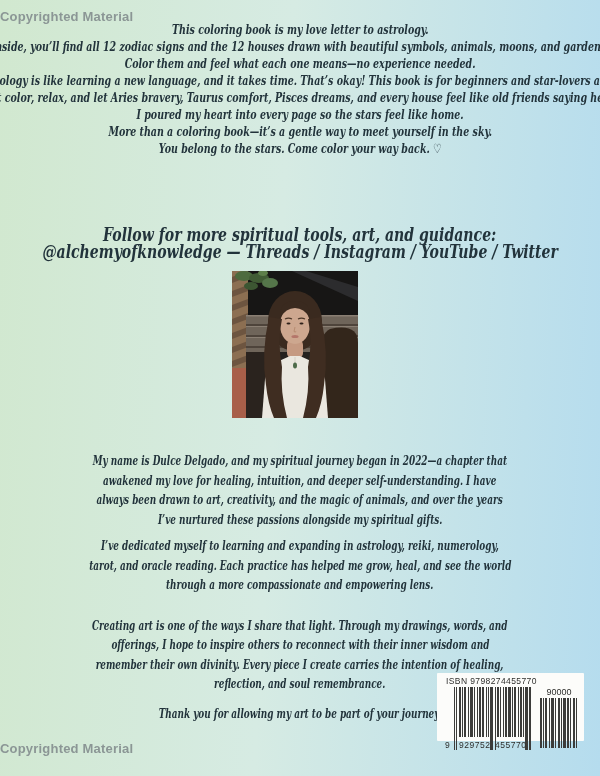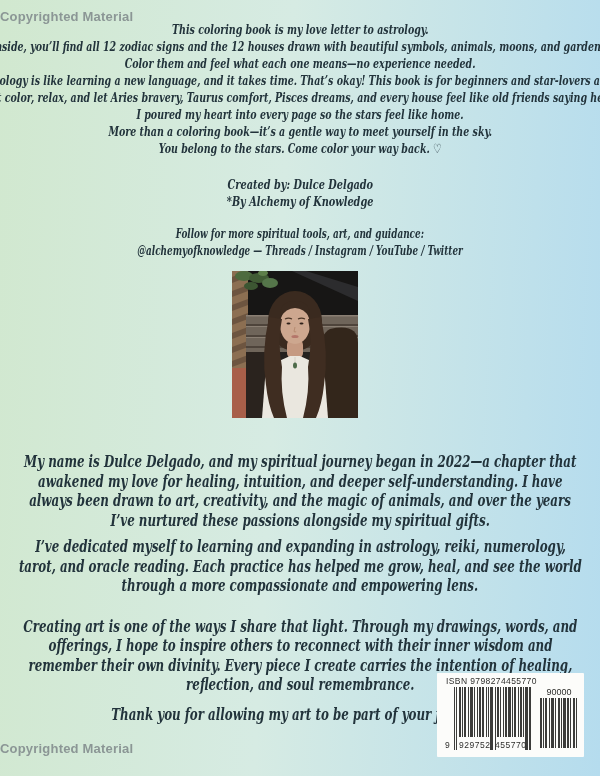--- a/index.html
+++ b/index.html
@@ -17,29 +17,29 @@
   .copyright.bottom { top:741px; }
   .script-block {
     position:absolute; left:0; right:0;
     display:flex; flex-direction:column; align-items:center;
     font-family:"DejaVu Serif","DejaVu Sans",serif; font-style:italic; font-weight:600;
     color:#22333b;
   }
   .sline { display:inline-block; white-space:nowrap; transform:scaleX(0.74); transform-origin:center; }
   .intro { top:21px; font-size:12.8px; line-height:17px; }
   .credits { top:176px; font-size:13.2px; line-height:17px; }
-  .follow { top:226px; font-size:12px; line-height:17px; }
-  .bio { top:452px; font-size:16px; line-height:19.5px; }
+  .follow { top:226px; font-size:19px; line-height:17px; }
+  .bio { top:452px; font-size:12px; line-height:19.5px; }
   .gap-sm { height:7px; }
   .gap-lg { height:21px; }
   .gap-md { height:10px; }
   .photo { position:absolute; left:232px; top:271px; width:126px; height:147px; }
   .photo svg { display:block; width:126px; height:147px; }
   .barcode-box {
-    position:absolute; left:437px; top:673px; width:147px; height:84px;
+    position:absolute; left:437px; top:673px; width:147px; height:68px;
     background:#fcfcfa; border-radius:1px;
     font-family:"Liberation Sans", sans-serif; color:#2f2f2d;
   }
   .isbn-label { position:absolute; top:3px; left:9px; font-size:8.5px; letter-spacing:0.4px; }
   .bc-main { position:absolute; left:8px; top:14px; width:88px; height:64px; }
   .bc-digit-left { position:absolute; left:0; bottom:1px; font-size:8.5px; }
   .bc-main svg { position:absolute; left:9px; top:0; }
   .bc-g1 { position:absolute; left:14px; bottom:1px; font-size:8.5px; letter-spacing:0.5px; }
   .bc-g2 { position:absolute; left:50px; bottom:1px; font-size:8.5px; letter-spacing:0.5px;margin-top:8px; }
   .bc-addon { position:absolute; left:102px; top:14px; width:40px; height:64px; }
@@ -57,24 +57,20 @@
     <span class="sline">This coloring book is my love letter to astrology.</span>
     <span class="sline">Inside, you’ll find all 12 zodiac signs and the 12 houses drawn with beautiful symbols, animals, moons, and gardens.</span>
     <span class="sline">Color them and feel what each one means—no experience needed.</span>
     <span class="sline">Astrology is like learning a new language, and it takes time. That’s okay! This book is for beginners and star-lovers alike.</span>
     <span class="sline">Just color, relax, and let Aries bravery, Taurus comfort, Pisces dreams, and every house feel like old friends saying hello.</span>
     <span class="sline">I poured my heart into every page so the stars feel like home.</span>
     <span class="sline">More than a coloring book—it’s a gentle way to meet yourself in the sky.</span>
     <span class="sline">You belong to the stars. Come color your way back. ♡</span>
   </div>
 
-  <div class="script-block credits">
-    <span class="sline">Created by: Dulce Delgado</span>
-    <span class="sline">*By Alchemy of Knowledge</span>
-  </div>
 
   <div class="script-block follow">
     <span class="sline">Follow for more spiritual tools, art, and guidance:</span>
     <span class="sline">@alchemyofknowledge — Threads / Instagram / YouTube / Twitter</span>
   </div>
 
   <div class="photo">
     <svg viewBox="0 0 126 147">
       <rect x="0" y="0" width="126" height="147" fill="#24211e"></rect>
       <rect x="14" y="0" width="112" height="44" fill="#171615"></rect>

